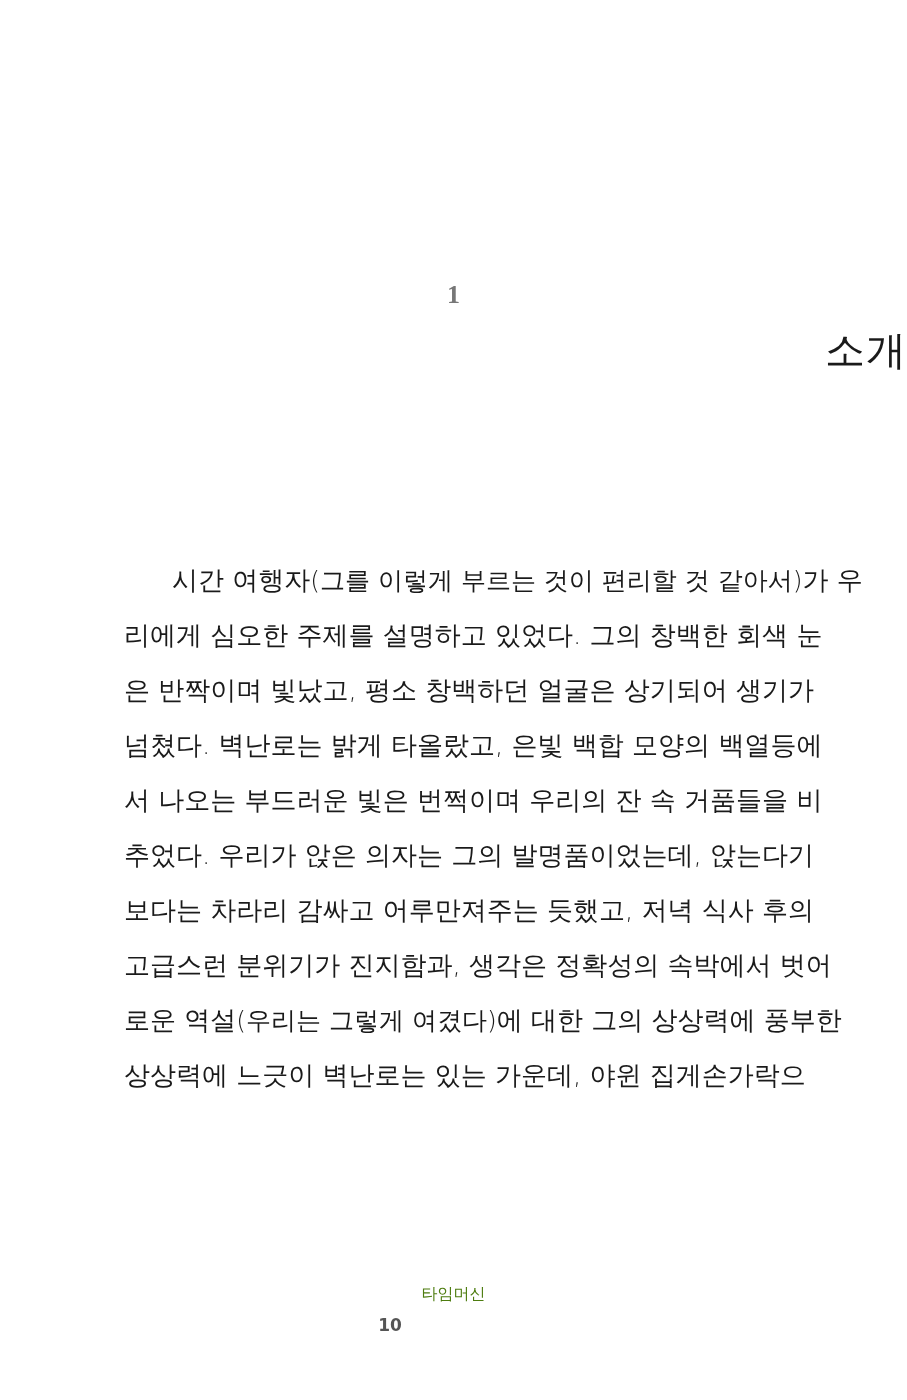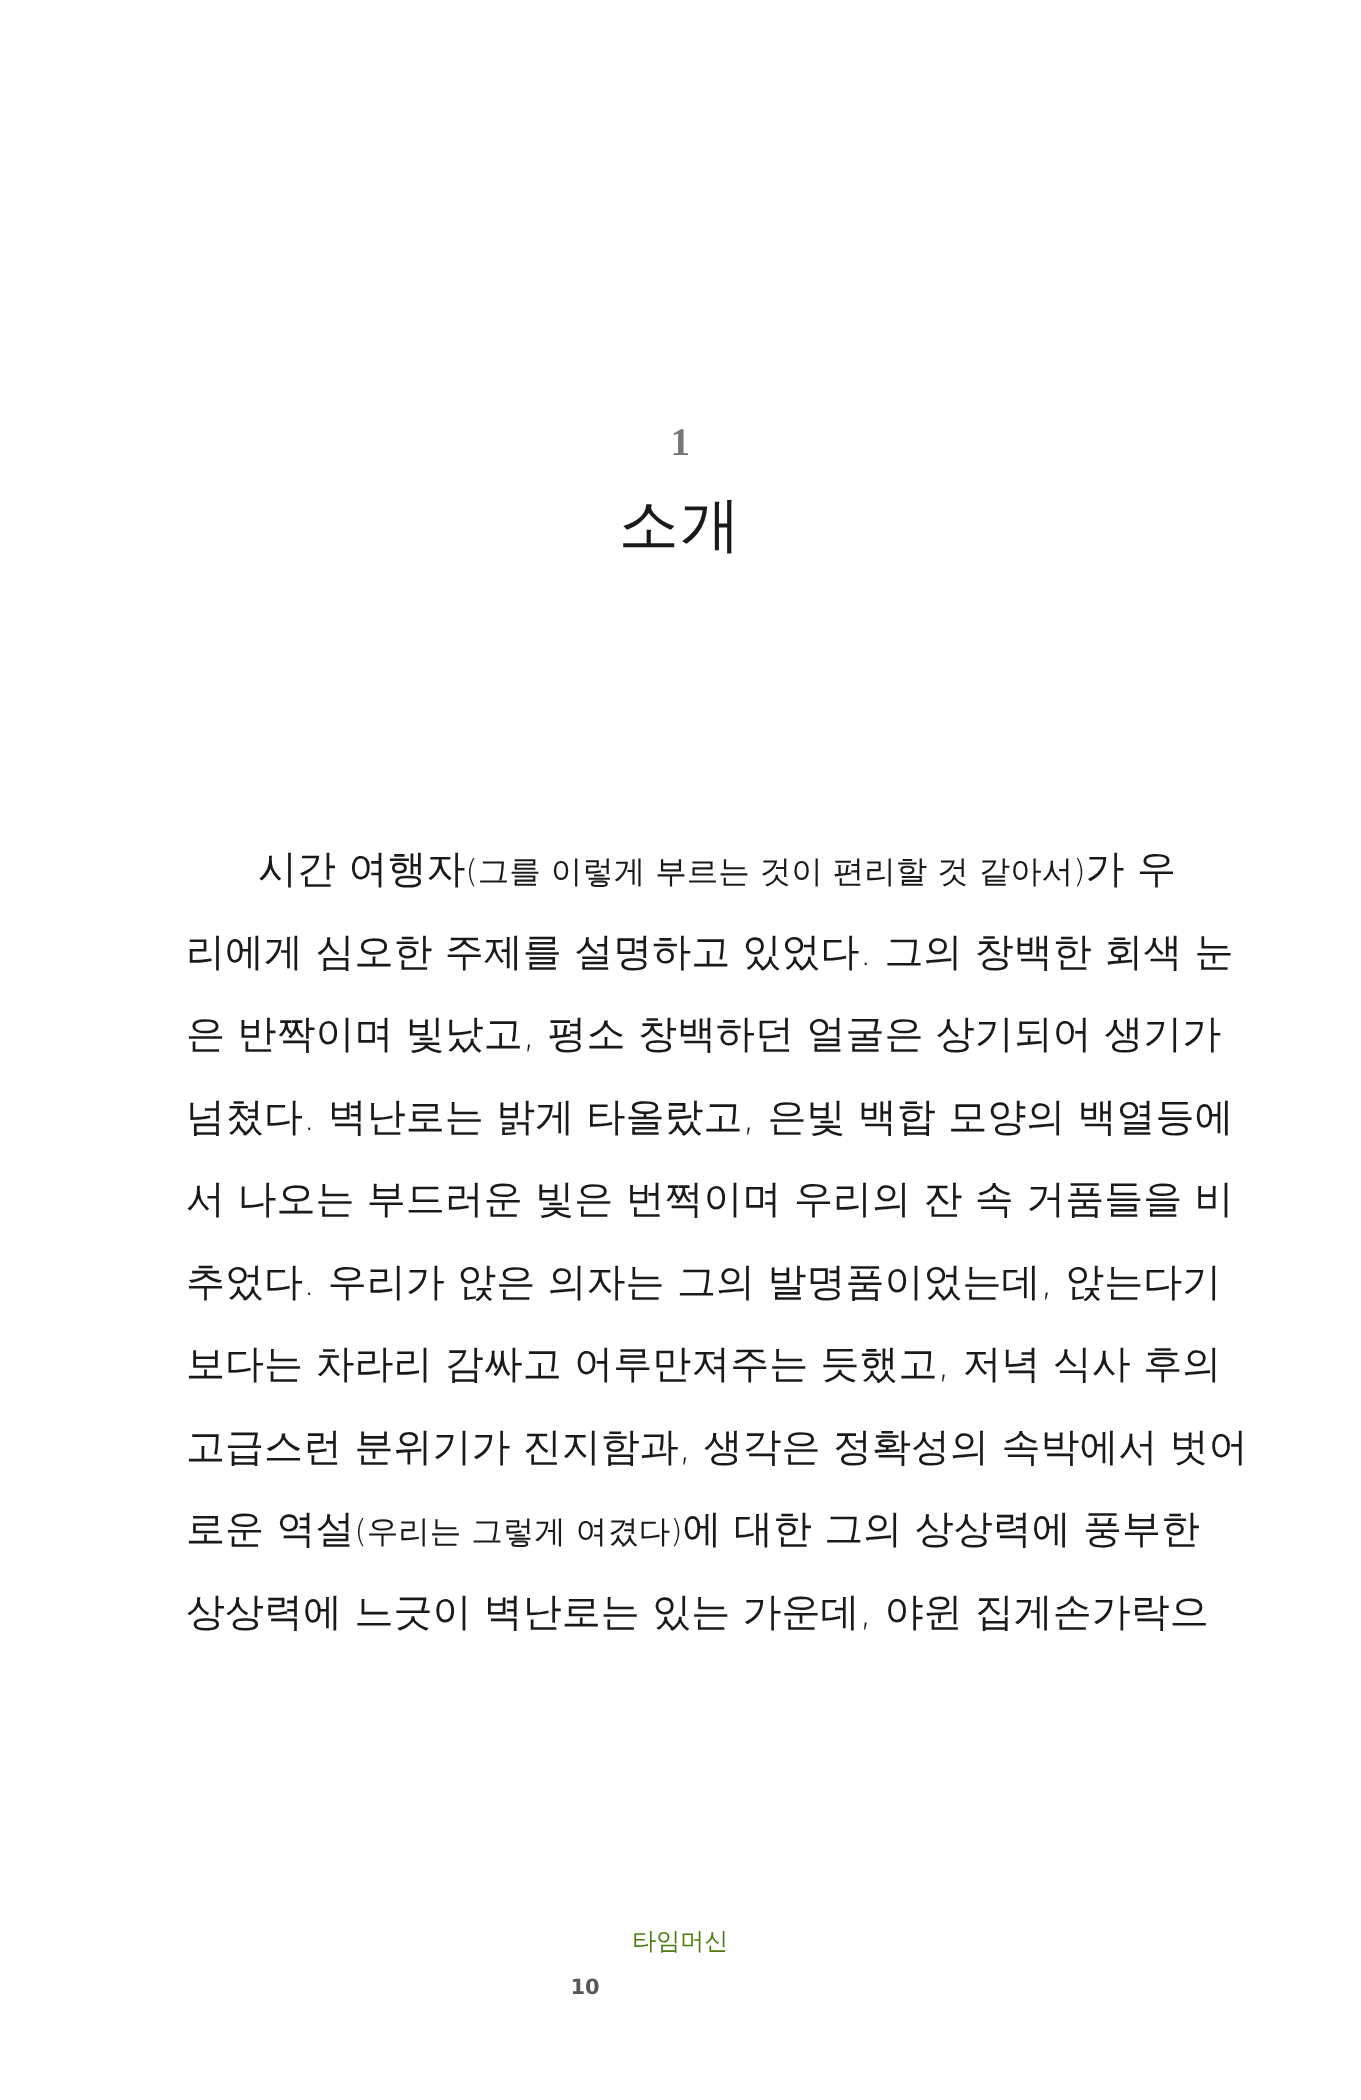--- a/index.html
+++ b/index.html
@@ -25,21 +25,21 @@
       font-weight: bold;
       font-size: 26px;
       color: #777777;
       line-height: 30px;
     }
     .chapter-title {
       position: absolute;
       top: 322px;
       left: 0;
       width: 907px;
-      text-align: center;
+      text-align: right;
       font-family: "DejaVu Serif", "Liberation Serif", serif;
       font-size: 40px;
       font-weight: normal;
       color: #1a1a1a;
       line-height: 56px;
       letter-spacing: 1px;
     }
     .body-text {
       position: absolute;
       top: 558px;
@@ -60,21 +60,21 @@
       letter-spacing: 0px;
     }
     .line.first {
       padding-left: 48px;
     }
     .line.last {
       text-align: left;
       text-align-last: left;
     }
     .small {
-      font-size: 21px;
+      font-size: 25px;
       margin-top: 32px;
     }
     .footer-title {
       position: absolute;
       top: 1283px;
       left: 0;
       width: 907px;
       text-align: center;
       font-family: "DejaVu Sans", "Liberation Sans", sans-serif;
       font-size: 16px;
@@ -82,21 +82,21 @@
       line-height: 22px;
     }
     .footer-page {
       position: absolute;
       top: 1313px;
       left: 0;
       width: 780px;
       text-align: center;
       font-family: "DejaVu Sans", "Liberation Sans", sans-serif;
       font-weight: bold;
-      font-size: 14px;
+      font-size: 17px;
       color: #555555;
       line-height: 24px;
     }
   </style>
 </head>
 <body>
 
 <div>
 
   <div class="chapter-number">1</div>

